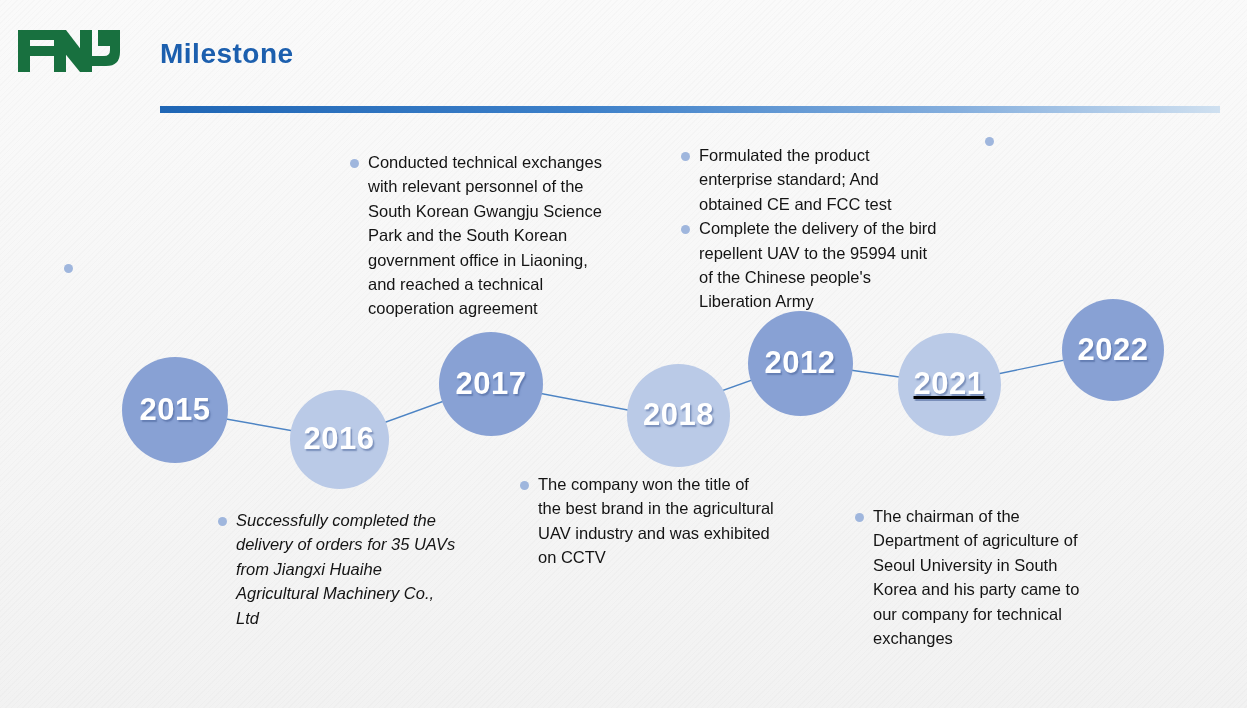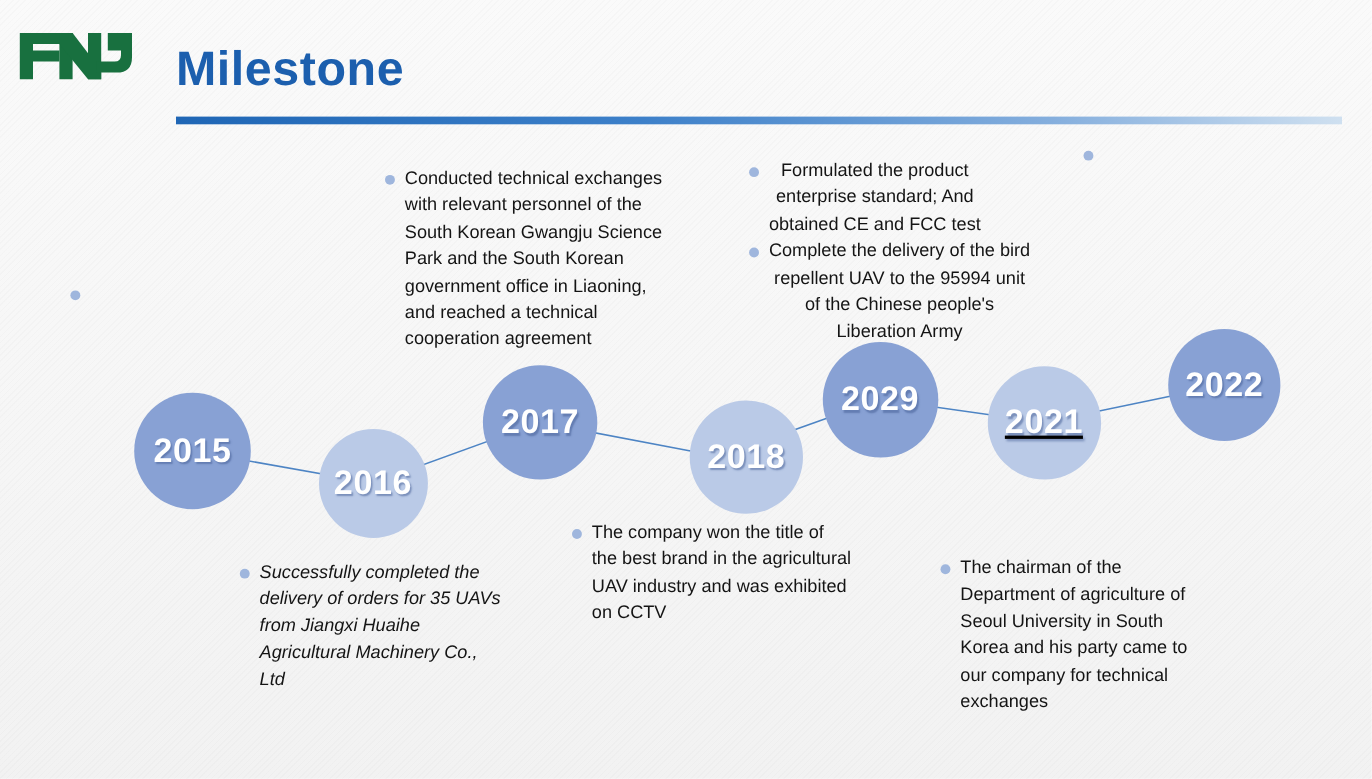--- a/index.html
+++ b/index.html
@@ -35,21 +35,21 @@
     position: absolute;
     left: 14px;
     top: 20px;
     width: 112px;
     height: 58px;
   }
   #page-title {
     position: absolute;
     left: 160px;
     top: 38px;
-    font-size: 44px;
+    font-size: 28px;
     font-weight: bold;
     color: #1c5fae;
     letter-spacing: 0.5px;
     white-space: nowrap;
   }
   #title-rule {
     position: absolute;
     left: 160px;
     top: 106px;
     width: 1060px;
@@ -147,21 +147,21 @@
       <div class="node light" style="width: 99px; height: 99px; left: 289.5px; top: 389.5px;">
         <span class="year">2016</span>
       </div>
       <div class="node dark" style="width: 104px; height: 104px; left: 439px; top: 332px;">
         <span class="year">2017</span>
       </div>
       <div class="node light" style="width: 103px; height: 103px; left: 627px; top: 363.5px; text-align: right;">
         <span class="year">2018</span>
       </div>
       <div class="node dark" style="width: 105px; height: 105px; left: 747.5px; top: 310.5px;">
-        <span class="year">2029</span>
+        <span class="year">2012</span>
       </div>
       <div class="node light" style="width: 103px; height: 103px; left: 897.5px; top: 332.5px; text-decoration: underline;">
         <span class="year">2021</span>
       </div>
       <div class="node dark" style="width: 102px; height: 102px; left: 1062px; top: 299px;">
         <span class="year">2022</span>
       </div>
     </div>
   <div id="blocks-layer">
       <div class="block" style="left: 64px; top: 255px; width: 290px;">
@@ -193,21 +193,21 @@
       </div>
       <div class="block" style="left: 520px; top: 472px; width: 305px;">
         <div class="bullet-row">
           <span class="dot"></span>
           <span class="btext">The company won the title of
 the best brand in the agricultural
 UAV industry and was exhibited
 on CCTV</span>
         </div>
       </div>
-      <div class="block" style="left: 681px; top: 143px; width: 300px; text-align: center;">
+      <div class="block" style="left: 681px; top: 143px; width: 300px;">
         <div class="bullet-row">
           <span class="dot"></span>
           <span class="btext">Formulated the product
 enterprise standard; And
 obtained CE and FCC test</span>
         </div>
         <div class="bullet-row">
           <span class="dot"></span>
           <span class="btext">Complete the delivery of the bird
 repellent UAV to the 95994 unit

